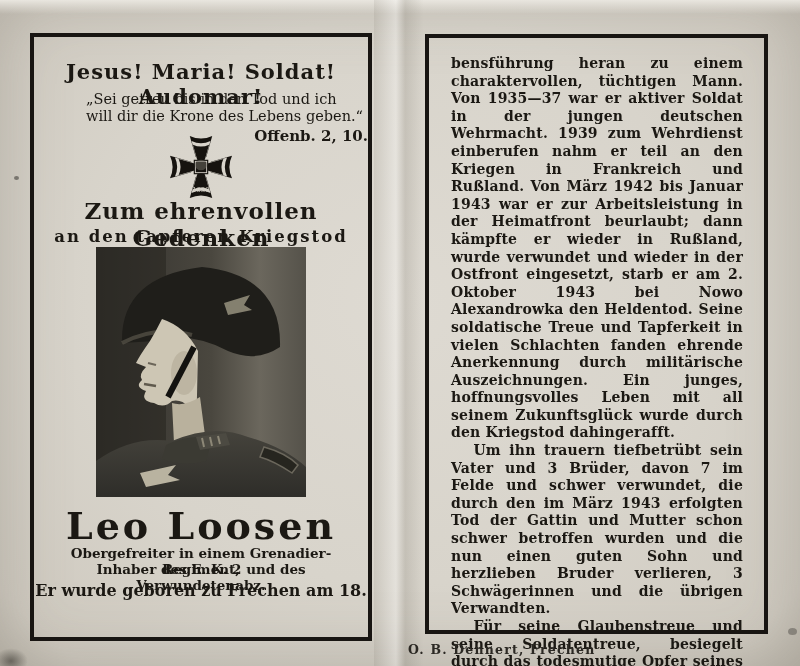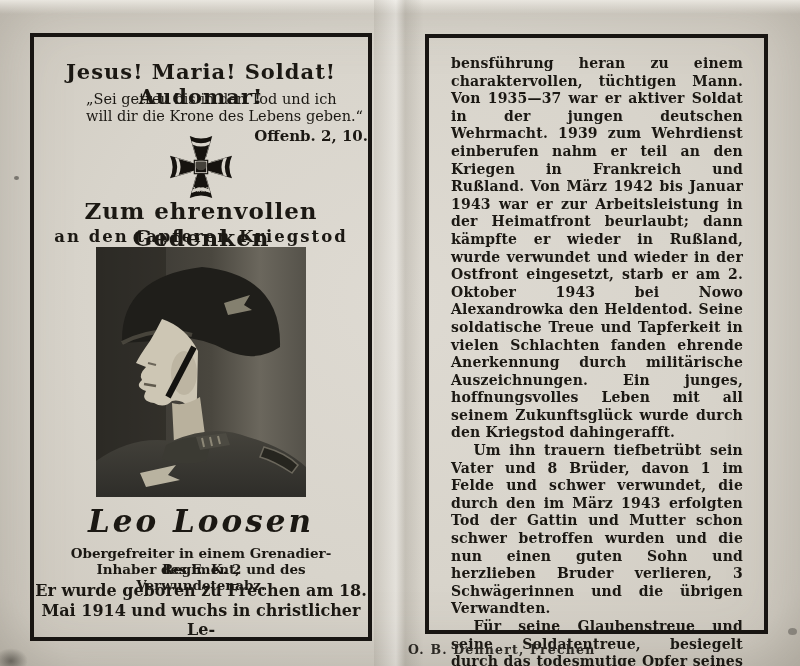--- a/index.html
+++ b/index.html
@@ -28,21 +28,21 @@
   .ctr{text-align:center;}
 
   .invocation{top:22px;font-size:21px;font-weight:bold;letter-spacing:1px;}
   .quote{top:54px;padding-left:52px;font-size:14.5px;font-weight:normal;line-height:17px;text-align:left;}
   .quote-src{top:90px;padding-right:36px;font-size:15px;font-weight:bold;text-align:right;}
   .cross-wrap{top:96px;display:flex;justify-content:center;}
   .memorial1{top:160px;font-size:23px;font-weight:bold;letter-spacing:1px;}
   .memorial2{top:190px;font-size:16.5px;font-weight:bold;letter-spacing:2px;}
   .photo-wrap{top:210px;display:flex;justify-content:center;}
   .photo-wrap svg{display:block;}
-  .soldier-name{top:466px;font-size:31px;font-weight:bold;letter-spacing:3px;font-style:italic;}
+  .soldier-name{top:466px;font-size:38px;font-weight:bold;letter-spacing:3px;}
   .rank1{top:508px;font-size:13.5px;font-weight:bold;}
   .rank2{top:524px;font-size:13.5px;font-weight:bold;}
   .birth1{top:544px;font-size:16px;font-weight:bold;}
   .birth2{top:564px;font-size:16px;font-weight:bold;}
 
   .right-text{position:absolute;left:0;top:0;width:100%;height:100%;box-sizing:border-box;
     padding:17px 21px 8px 22px;}
   .right-text p{margin:0;font-size:14px;font-weight:bold;line-height:17.6px;
     text-align:justify;letter-spacing:.2px;}
   .right-text p.indent{text-indent:1.6em;}
@@ -140,26 +140,25 @@
         <path d="M168 200 Q190 206 202 218 L196 226 Q178 214 164 210 Z" fill="#26251f" stroke="#6b675c" stroke-width="1.5"></path>
 
         <path d="M44 226 L80 218 L72 228 L84 233 L50 240 Z" fill="#c8c1ad" opacity="0.9"></path>
       </svg>
     </div>
 
     <div class="abs ctr soldier-name">Leo Loosen</div>
     <div class="abs ctr rank1">Obergefreiter in einem Grenadier-Regiment,</div>
     <div class="abs ctr rank2">Inhaber des E. K. 2 und des Verwundetenabz.</div>
     <div class="abs ctr birth1">Er wurde geboren zu Frechen am 18.</div>
-    <div class="abs ctr birth2">Mai 1914 und wuchs in christlicher Le-</div>
   </div>
 
   <div class="page right">
     <div class="right-text">
       <p>bensführung heran zu einem charaktervollen, tüchtigen Mann. Von 1935—37 war er aktiver Soldat in der jungen deutschen Wehrmacht. 1939 zum Wehrdienst einberufen nahm er teil an den Kriegen in Frankreich und Rußland. Von März 1942 bis Januar 1943 war er zur Arbeitsleistung in der Heimatfront beurlaubt; dann kämpfte er wieder in Rußland, wurde verwundet und wieder in der Ostfront eingesetzt, starb er am 2. Oktober 1943 bei Nowo Alexandrowka den Heldentod. Seine soldatische Treue und Tapferkeit in vielen Schlachten fanden ehrende Anerkennung durch militärische Auszeichnungen. Ein junges, hoffnungsvolles Leben mit all seinem Zukunftsglück wurde durch den Kriegstod dahingerafft.</p>
-      <p class="indent">Um ihn trauern tiefbetrübt sein Vater und 8 Brüder, davon 1 im Felde und schwer verwundet, die durch den im März 1943 erfolgten Tod der Gattin und Mutter schon schwer betroffen wurden und die nun einen guten Sohn und herzlieben Bruder verlieren, 3 Schwägerinnen und die übrigen Verwandten.</p>
+      <p class="indent">Um ihn trauern tiefbetrübt sein Vater und 3 Brüder, davon 7 im Felde und schwer verwundet, die durch den im März 1943 erfolgten Tod der Gattin und Mutter schon schwer betroffen wurden und die nun einen guten Sohn und herzlieben Bruder verlieren, 3 Schwägerinnen und die übrigen Verwandten.</p>
       <p class="indent">Für seine Glaubenstreue und seine Soldatentreue, besiegelt durch das todesmutige Opfer seines Lebens werde an ihm wahr die Verheißung Gottes „ich will dir die Krone des ewigen Lebens geben.“</p>
     </div>
   </div>
 
   <div class="imprint">O. B. Dennert, Frechen</div>
 
 </div>
 
 </body></html>

